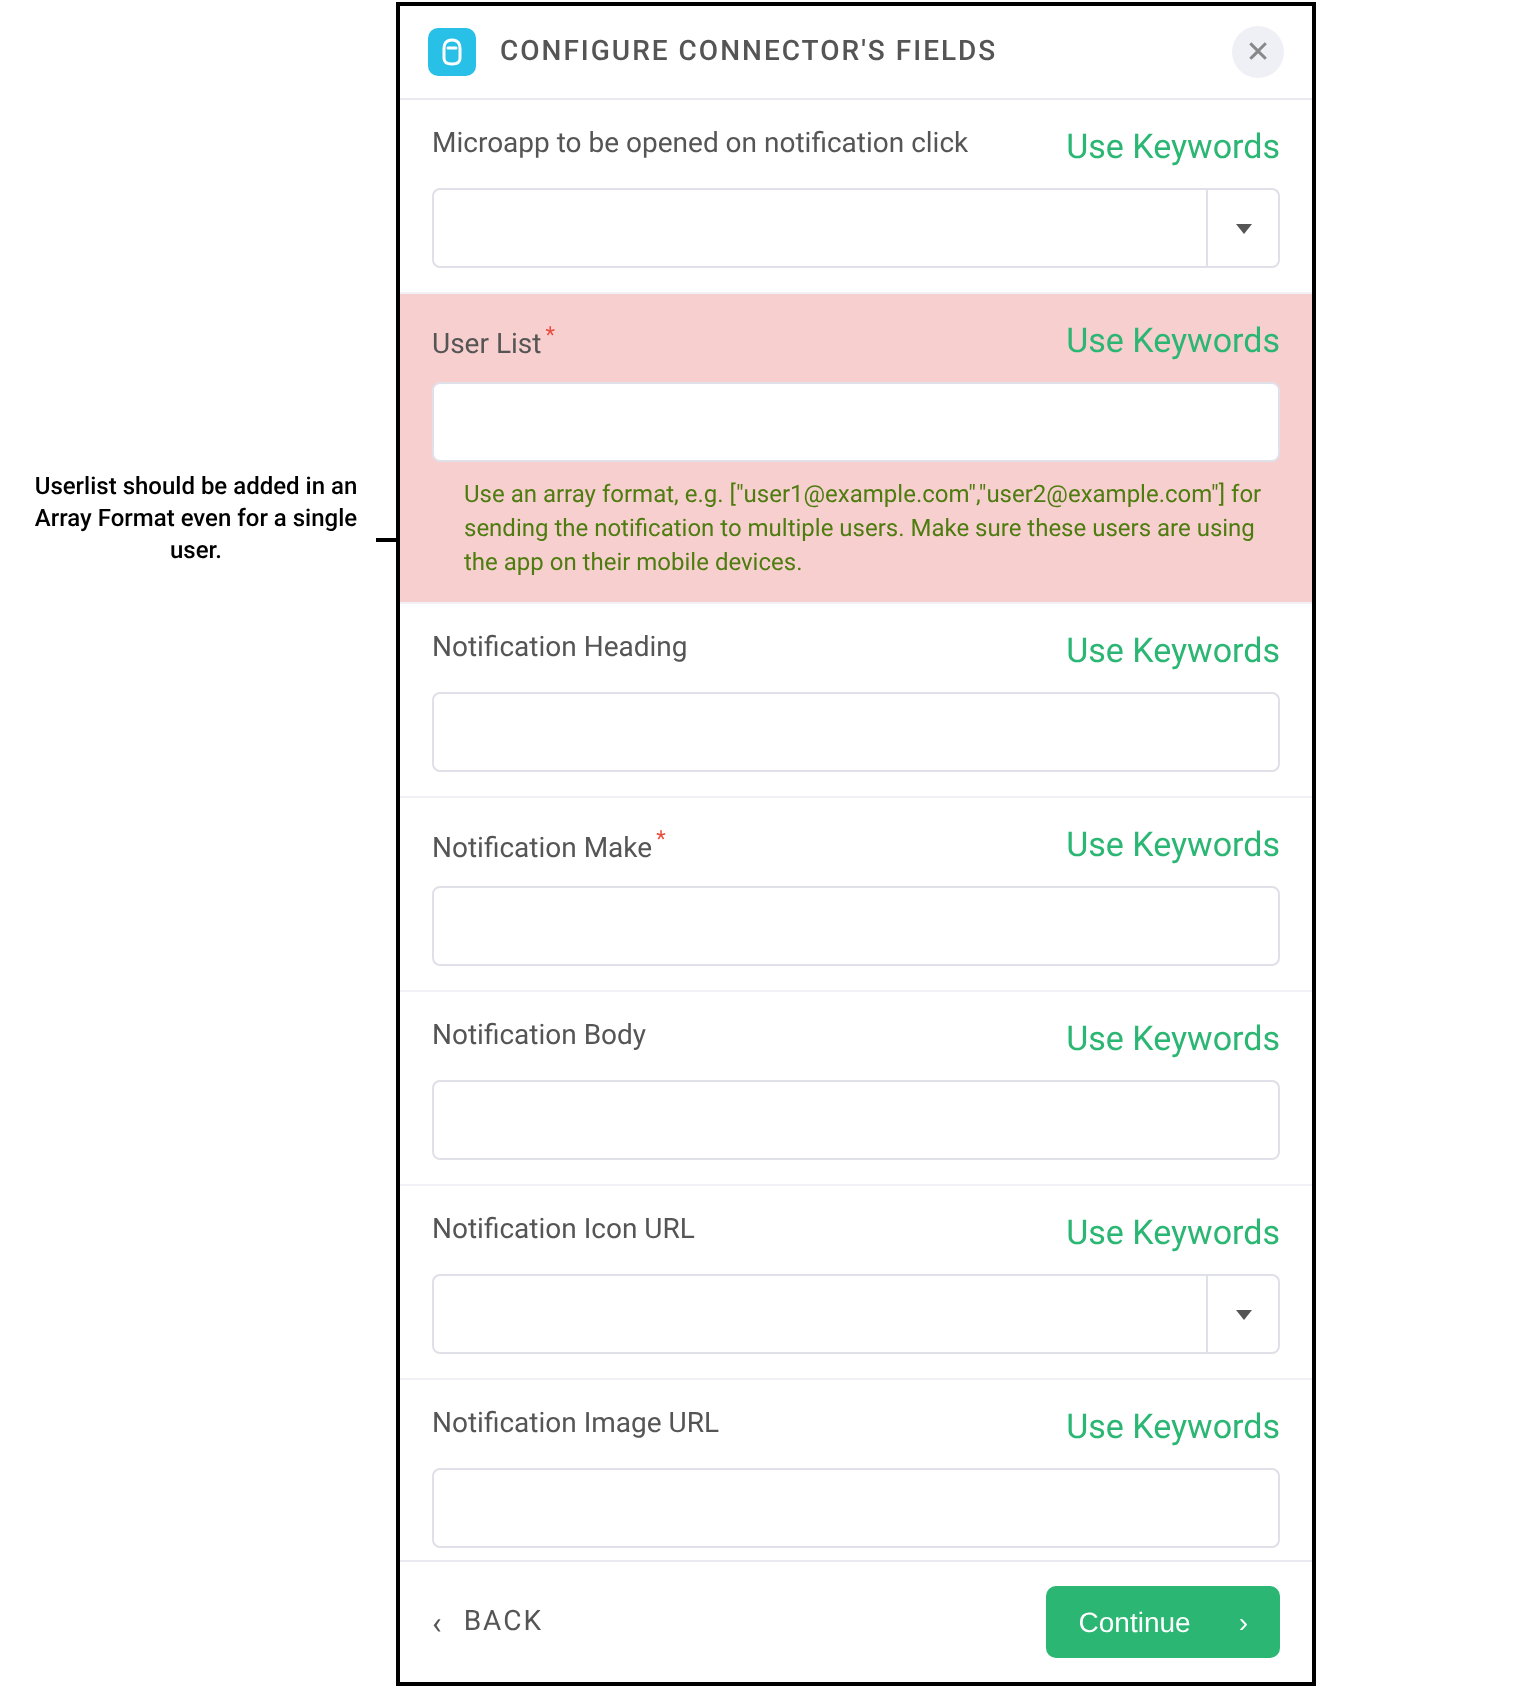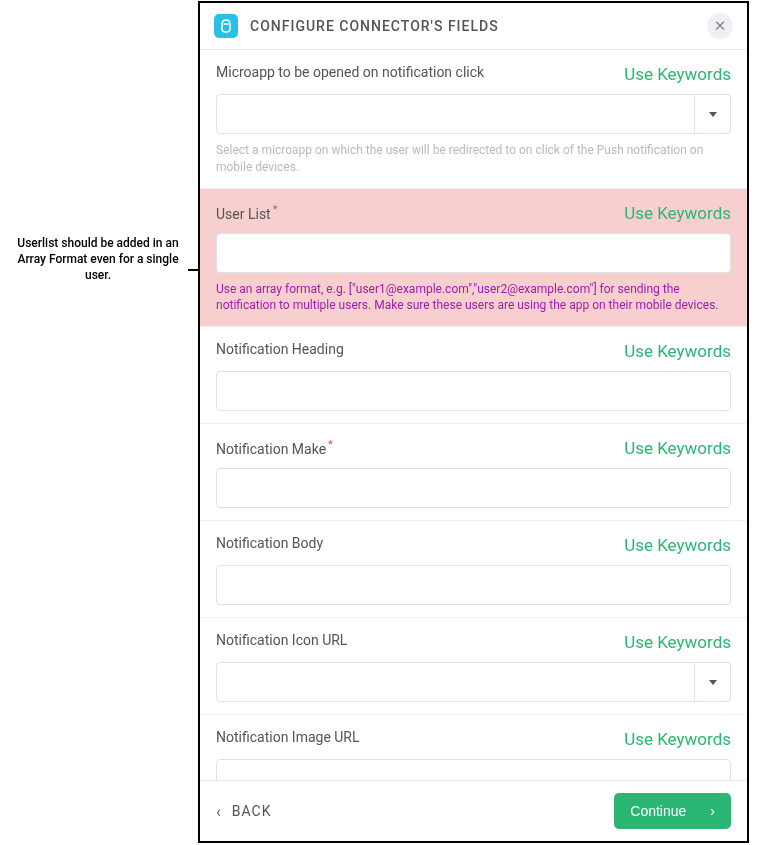--- a/index.html
+++ b/index.html
@@ -27,21 +27,21 @@
       left: 188px;
       top: 264px;
       width: 40px;
       height: 2px;
     }
     .arrow svg { display: block; }
     .panel {
       position: absolute;
       left: 198px;
       top: 1px;
-      width: 551px;
+      width: 460px;
       height: 842px;
       border: 2px solid #000;
       background: #fff;
       display: flex;
       flex-direction: column;
       overflow: hidden;
     }
     .header {
       display: flex;
       align-items: center;
@@ -159,21 +159,22 @@
       border-right: 4px solid transparent;
       border-top: 5px solid #555;
     }
     .help-text {
       font-size: 12px;
       color: #b8bac2;
       margin-top: 8px;
       line-height: 1.4;
     }
     .highlight .help-text {
-      color: #a21caf;
+      color: #4d7c0f;
+      margin-left: 16px;
     }
     .footer {
       border-top: 1px solid #e9e9ef;
       padding: 12px 16px;
       display: flex;
       justify-content: space-between;
       align-items: center;
       background: #fff;
     }
     .back-btn {
@@ -237,21 +238,20 @@
       <div class="field-row">
         <div class="field-label">Microapp to be opened on notification click</div>
         <div class="use-keywords">Use Keywords</div>
       </div>
       <div class="input-wrap with-dropdown">
         <input class="text-input" value="" style="">
         <div class="dropdown-btn">
           <div class="caret-down"></div>
         </div>
       </div>
-      <div class="help-text">Select a microapp on which the user will be redirected to on click of the Push notification on mobile devices.</div>
     </div>
 
     <div class="field-block highlight">
       <div class="field-row">
         <div class="field-label">
           <span>User List</span><span class="required">*</span>
         </div>
         <div class="use-keywords">Use Keywords</div>
       </div>
       <div class="input-wrap">

